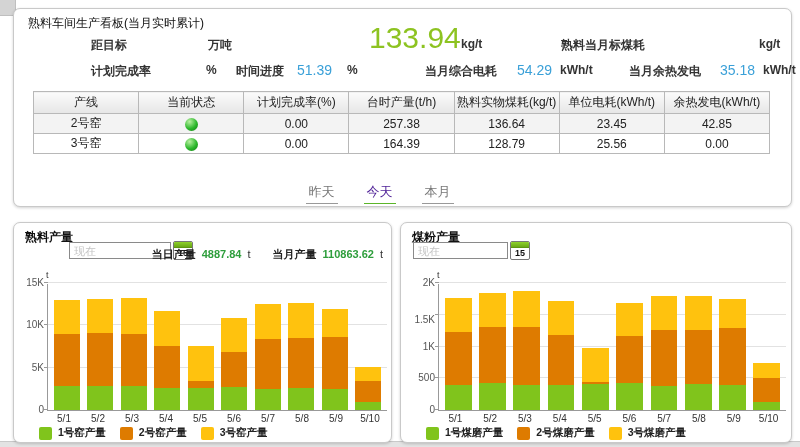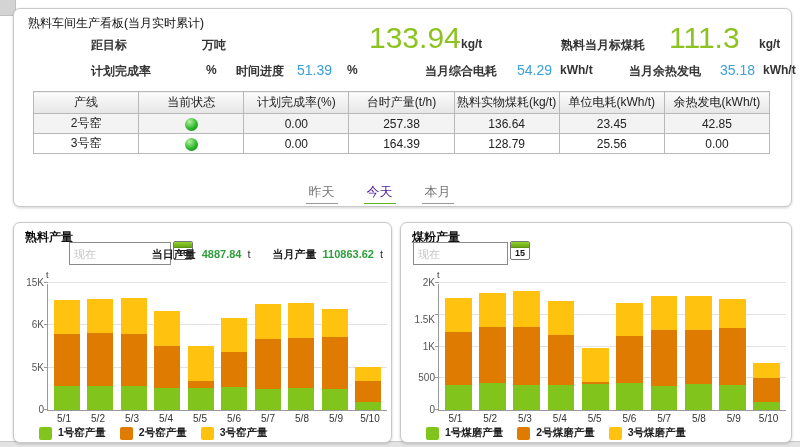--- a/index.html
+++ b/index.html
@@ -23,21 +23,21 @@
   table.status th { height:22px; font-weight:normal; color:#222; background:linear-gradient(#fbfbfb,#e6e6e6); border:1px solid #b8b8b8; text-align:center; }
   table.status td { height:20px; border:1px solid #b8b8b8; text-align:center; color:#222; background:#fff; }
   table.status tr.alt td { background:#f3f3f3; }
   .dot { display:inline-block; width:13px; height:13px; border-radius:50%; background:radial-gradient(circle at 35% 28%, #b8f0a0, #2db82d 55%, #0e7a0e); vertical-align:middle; }
 
   .tabs { position:absolute; left:0; right:0; top:174px; display:flex; justify-content:center; gap:26px; transform:translateX(-23px); }
   .tab { font-size:13px; color:#777; border-bottom:1px solid #999; padding:0 3px 2px; cursor:pointer; }
   .tab.active { color:#4c1d95; border-bottom-color:#5bb529; }
 
   .chart-title { position:absolute; left:11px; top:6px; font-size:12px; font-weight:bold; color:#111; }
-  .date-input { position:absolute; top:19px; height:23px; border:1px solid #8a8a8a; font-size:11px; padding:0 4px; color:#333; }
+  .date-input { position:absolute; top:19px; height:17px; border:1px solid #8a8a8a; font-size:11px; padding:0 4px; color:#333; }
   .date-input::placeholder { color:#c4c4c4; }
   .cal-btn { position:absolute; top:18px; width:20px; height:19px; border:1px solid #777; border-radius:2px; background:#fff; padding:0; cursor:pointer; overflow:hidden; }
   .cal-top { height:6px; background:linear-gradient(#8ed12a,#6aa816); border-bottom:1px solid #5d940f; }
   .cal-day { display:block; font-size:9px; font-weight:bold; color:#111; line-height:11px; text-align:center; }
 
   .stats { position:absolute; right:8px; top:24px; display:flex; gap:6px; font-size:11px; align-items:baseline; white-space:nowrap; }
   .stats .s-label { font-weight:bold; color:#222; margin-left:16px; }
   .stats .s-value { color:#2e9e3c; font-weight:bold; }
   .stats .s-unit { color:#333; }
 
@@ -66,25 +66,24 @@
 
 <div class="stage">
   <div class="corner-artifact"></div>
   <div class="bottom-strip"></div>
 
   <div class="panel panel-top">
     <div class="kpi-title">熟料车间生产看板(当月实时累计)</div>
 
     <span class="kpi-label" style="left:77px;top:28px;">距目标</span>
     <span class="kpi-label" style="left:160px;top:28px;color:#111;"></span>
-    <span class="kpi-unit" style="left:188px;top:28px;">万吨</span>
+    <span class="kpi-unit" style="left:194px;top:28px;">万吨</span>
     <span class="kpi-big" style="left:355px;top:12px;">133.94</span>
     <span class="kpi-unit" style="left:447px;top:28px;">kg/t</span>
     <span class="kpi-label" style="left:547px;top:28px;">熟料当月标煤耗</span>
-    <span class="kpi-big" style="left:655px;top:12px;">111.3</span>
     <span class="kpi-unit" style="left:745px;top:28px;">kg/t</span>
 
     <span class="kpi-label" style="left:77px;top:54px;">计划完成率</span>
     <span class="kpi-blue" style="left:160px;top:53px;"></span>
     <span class="kpi-unit" style="left:192px;top:54px;">%</span>
     <span class="kpi-label" style="left:222px;top:54px;">时间进度</span>
     <span class="kpi-blue" style="left:283px;top:53px;">51.39</span>
     <span class="kpi-unit" style="left:333px;top:54px;">%</span>
     <span class="kpi-label" style="left:411px;top:54px;">当月综合电耗</span>
     <span class="kpi-blue" style="left:503px;top:53px;">54.29</span>
@@ -151,21 +150,21 @@
     </div>
     <div class="plot">
         <div class="unit-label">t</div>
         <div class="tickmark" style="bottom: 0px;"></div>
         <div class="ytick" style="bottom: -5px;">0</div>
         <div class="gridline" style="bottom: 42.3333px;"></div>
         <div class="tickmark" style="bottom: 42.3333px;"></div>
         <div class="ytick" style="bottom: 37.3333px;">5K</div>
         <div class="gridline" style="bottom: 84.6667px;"></div>
         <div class="tickmark" style="bottom: 84.6667px;"></div>
-        <div class="ytick" style="bottom: 79.6667px;">6K</div>
+        <div class="ytick" style="bottom: 79.6667px;">10K</div>
         <div class="gridline" style="bottom: 127px;"></div>
         <div class="tickmark" style="bottom: 127px;"></div>
         <div class="ytick" style="bottom: 122px;">15K</div>
         <div class="bars">
           <div class="bar-col">
             <div class="bar-stack">
               <div class="bar-seg" style="height: 34px; background: rgb(255, 194, 14);"></div>
               <div class="bar-seg" style="height: 52px; background: rgb(222, 123, 0);"></div>
               <div class="bar-seg" style="height: 24px; background: rgb(128, 196, 28);"></div>
             </div>

